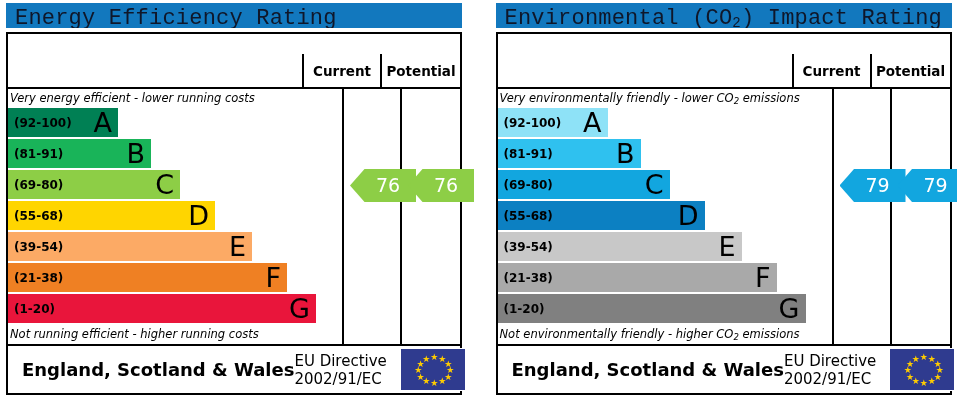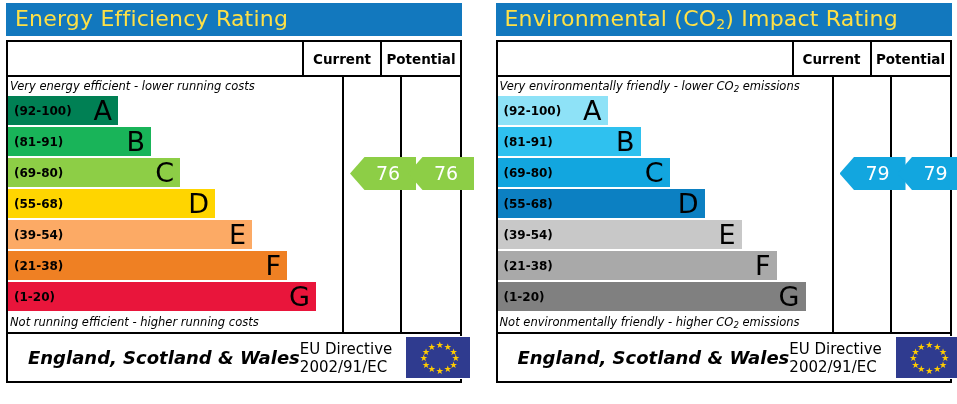--- a/index.html
+++ b/index.html
@@ -26,31 +26,32 @@
     width: 468px;
     height: 404px;
     box-sizing: border-box;
     position: relative;
     display: flex;
     flex-direction: column;
   }
 
   
   .epc-title {
-    height: 33px;
+    height: 25px;
     margin: 3px 0 0 6px;
     width: 456px;
     box-sizing: border-box;
-    color: #fde047;
+    color: #0f172a;
     font-size: 22px;
     line-height: 31px;
     padding-left: 9px;
     letter-spacing: 0.2px;
     white-space: nowrap;
     overflow: hidden;
+    font-family: Liberation Mono, monospace;
   }
   .epc-title sub {
     font-size: 14px;
     vertical-align: baseline;
     position: relative;
     top: 3px;
   }
 
   
   .epc-table {
@@ -59,20 +60,21 @@
     border: 2px solid #000000;
     box-sizing: border-box;
     flex: none;
   }
 
   .head-row {
     display: flex;
     height: 35px;
     border-bottom: 2px solid #000000;
     box-sizing: border-box;
+    margin-top: 20px;
   }
   .head-spacer {
     flex: 1 1 auto;
     border-right: 2px solid #000000;
     box-sizing: border-box;
   }
   .head-cell {
     width: 78px;
     flex: none;
     box-sizing: border-box;
@@ -172,23 +174,22 @@
     display: flex;
     align-items: center;
     height: 47px;
     box-sizing: border-box;
   }
   .foot-region {
     flex: 1 1 auto;
     font-size: 18px;
     font-weight: bold;
     color: #000000;
-    padding-left: 20px;
+    padding-left: 14px;
     white-space: nowrap;
-    font-style: italic;
   }
   .foot-dir {
     flex: none;
     font-size: 15px;
     color: #000000;
     line-height: 18px;
     text-align: left;
     padding-right: 13px;
     white-space: nowrap;
   }

